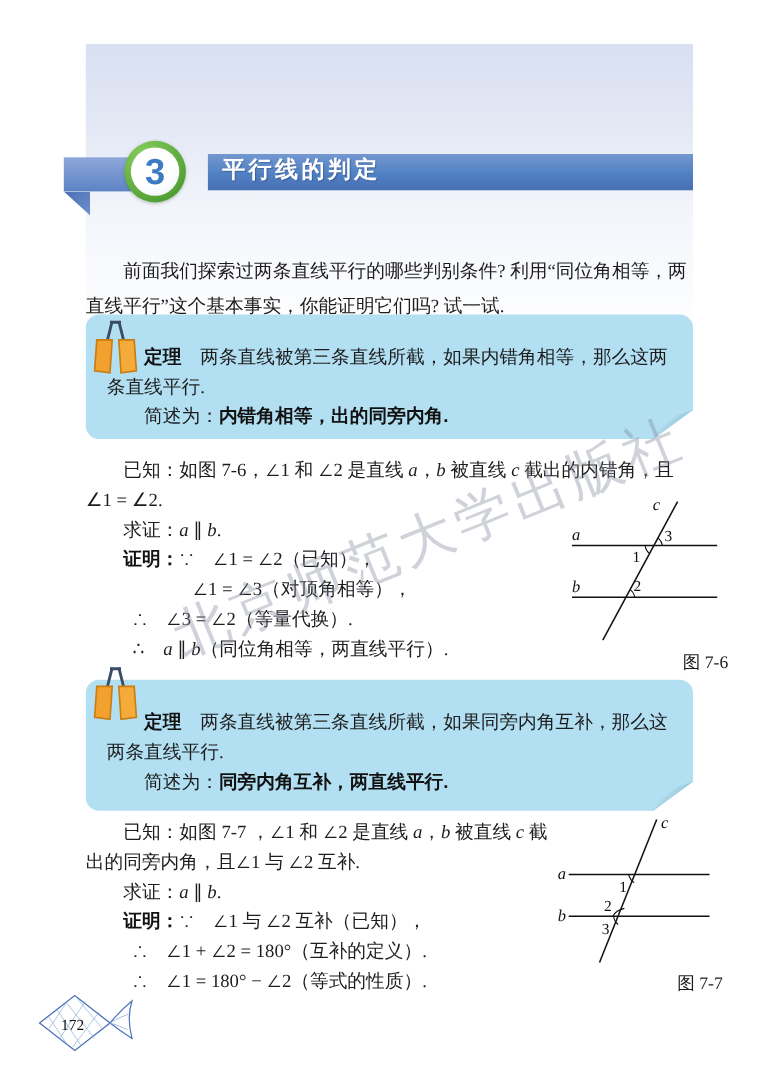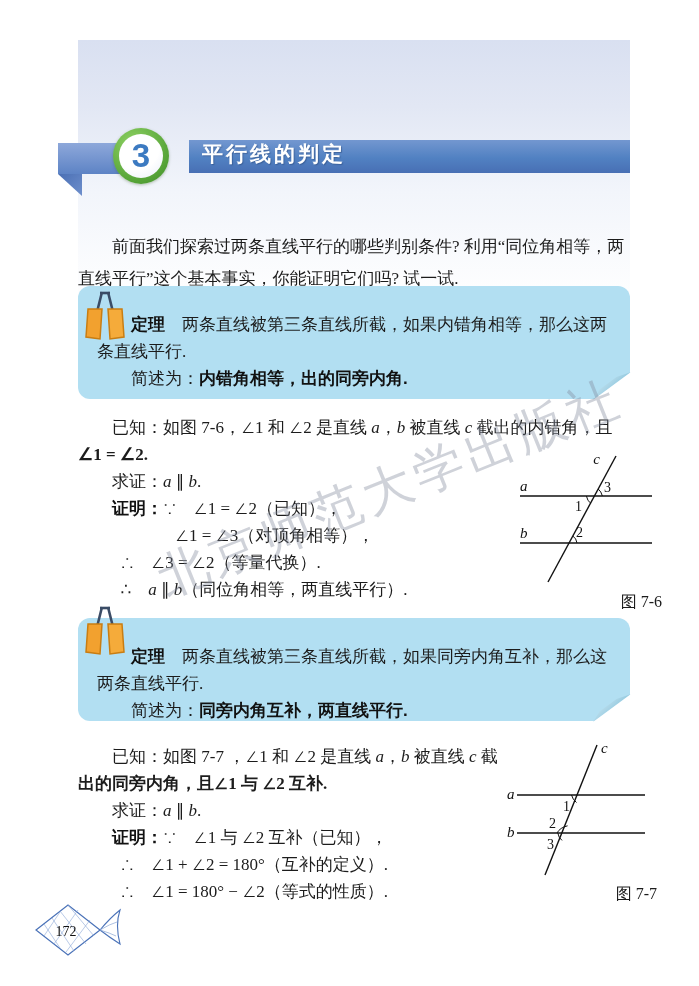--- a/index.html
+++ b/index.html
@@ -50,38 +50,38 @@
   .intro {
     position:absolute; left:78px; top:231px; width:554px; font-size:17px; line-height:32px;
     text-indent:2em; z-index:2; margin:0;
   }
   
   .thm {
     position:absolute; left:78px; width:552px; background:#b2dff2; border-radius:12px;
     font-size:17px; line-height:27px; padding:25px 19px 14px 19px; box-sizing:border-box; z-index:2;
   }
   .thm-1 { top:286px; height:113px; }
-  .thm-2 { top:618px; height:103px; }
+  .thm-2 { top:618px; height:119px; }
   .thm p { margin:0; text-indent:2em; }
   .bd { font-family:"Liberation Sans", sans-serif; font-weight:bold; color:#111; }
   .thm-label { margin-right:1em; }
   .curl { position:absolute; right:-1px; bottom:-1px; width:38px; height:28px; }
   .curl .c1 { position:absolute; inset:0; background:#ffffff; clip-path:polygon(0 100%,100% 0,100% 100%); }
   .curl .c2 { position:absolute; inset:0; background:linear-gradient(135deg,#daeef7 10%,#93c9df 60%,#e9f5fa);
               clip-path:polygon(0 100%,100% 0,62% 18%,18% 62%); }
   
   .clip { position:absolute; left:84px; width:44px; height:54px; z-index:4; }
   .clip-1 { top:290px; } .clip-2 { top:605px; }
   
   .proof { position:absolute; left:78px; z-index:2; font-size:17px; }
   .proof-1 { top:414px; width:460px; }
   .proof-2 { top:743px; width:460px; }
   .pline { white-space:nowrap; line-height:27px; height:27px; }
   .ind2 { padding-left:2em; }
-  .ind0 { padding-left:0;font-weight:bold; }
+  .ind0 { padding-left:0; }
   .ind5 { padding-left:5.7em; }
   .ind3 { padding-left:2.5em; }
   .it { font-style:italic; }
   
   .fig { position:absolute; z-index:2; text-align:center; }
   .fig-1 { left:512px; top:450px; width:150px; }
   .fig-2 { left:502px; top:737px; width:155px; }
   .fig svg { display:block; margin:0 auto; }
   .fig-caption { font-size:16px; margin-top:2px;text-align:right; }
   svg text { font-family:"Liberation Serif", serif; font-size:14px; fill:#111; }

